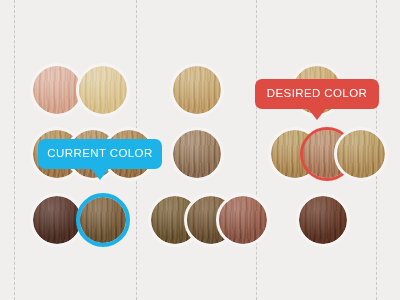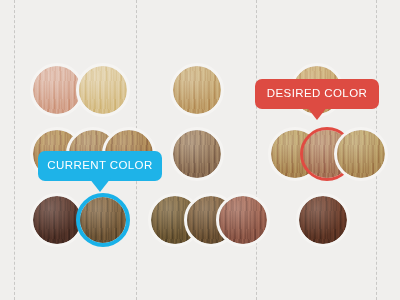--- a/index.html
+++ b/index.html
@@ -110,21 +110,21 @@
   .tooltip .tail {
     position: absolute;
     bottom: -11px;
     left: 50%;
     margin-left: -11px;
     width: 22px;
     height: 14px;
     clip-path: polygon(0 0, 100% 0, 50% 100%);
     border-radius: 0 0 4px 4px;
   }
-  .tooltip.blue { background: #1eb3e8; margin-top: 12px; }
+  .tooltip.blue { background: #1eb3e8; }
   .tooltip.blue .tail { background: #1eb3e8; }
   .tooltip.red  { background: #dd4b42; }
   .tooltip.red  .tail { background: #dd4b42; }
 </style>
 </head>
 <body>
 
 <div id="stage" style="background: rgb(240, 239, 237);">
     <div class="guide" style="left: 14px; border-left-color: rgb(201, 200, 198);"></div>
     <div class="guide" style="left: 136px; border-left-color: rgb(201, 200, 198);"></div>

